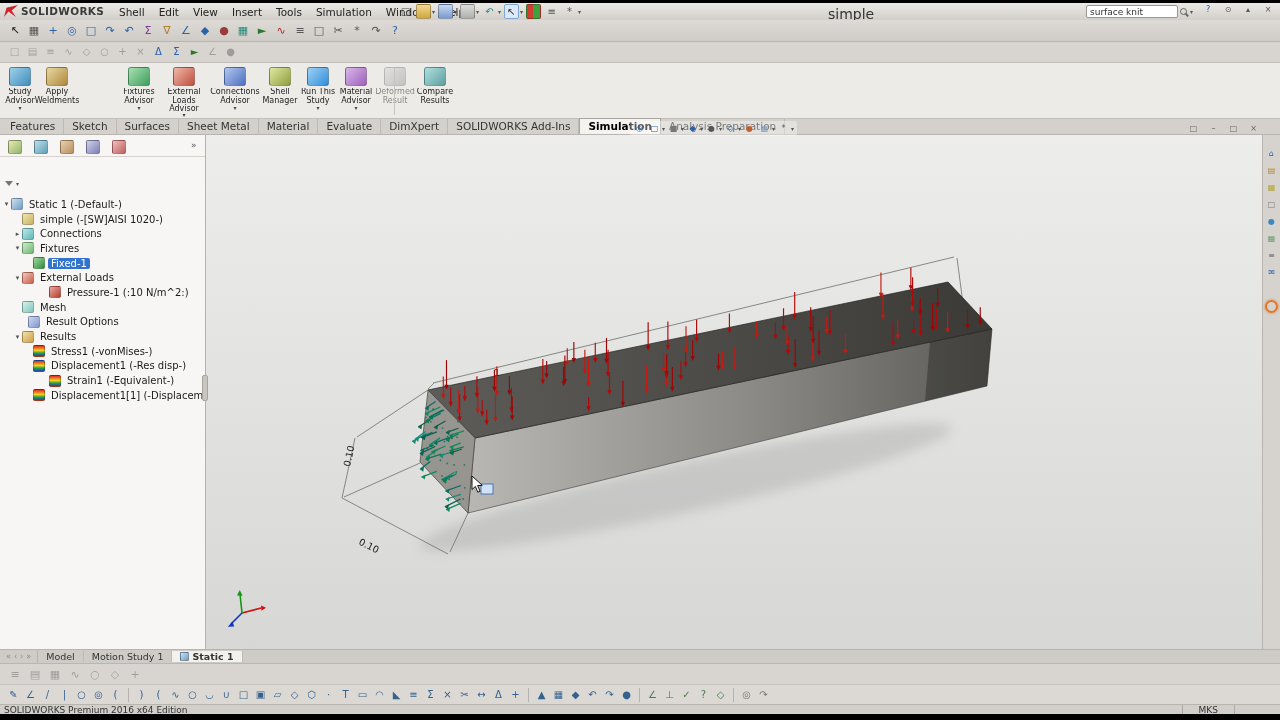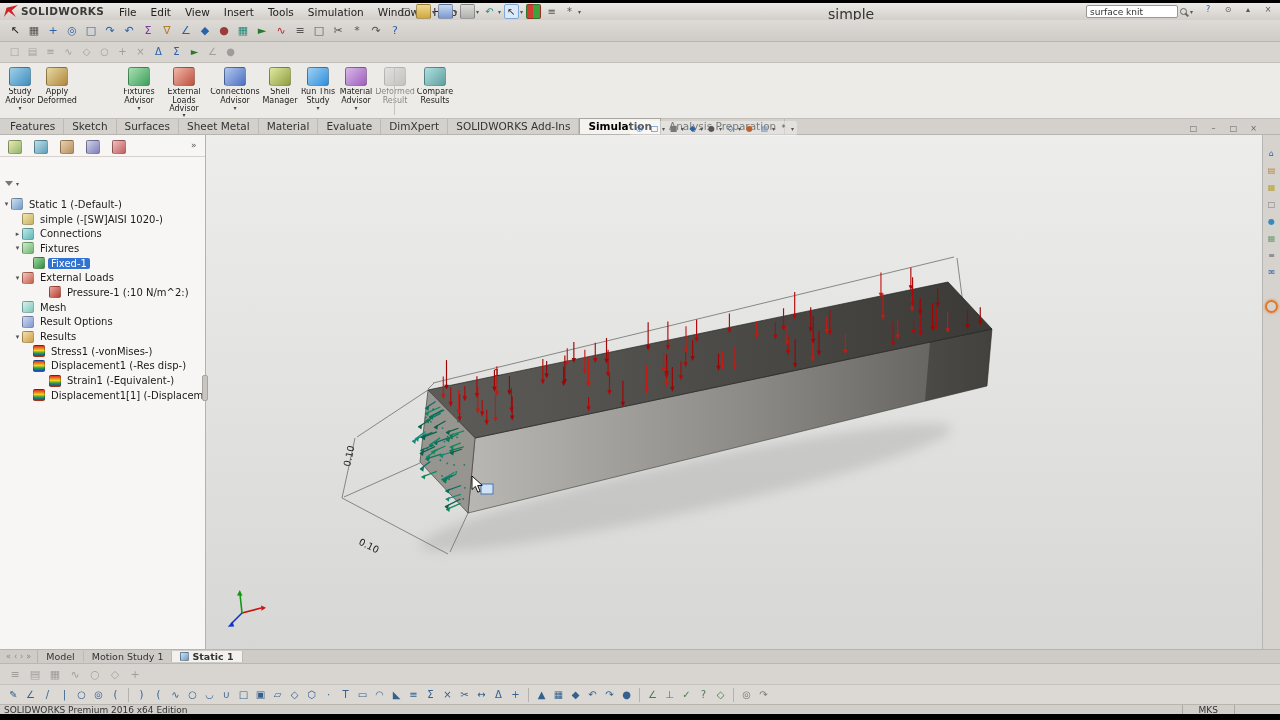--- a/index.html
+++ b/index.html
@@ -103,21 +103,21 @@
 <body>
 
 <div id="blacktop" class="abs"></div>
 
 <div id="titlebar" class="abs">
   <div id="logo" class="abs">
     <span class="swirl"></span>
     <span class="lt">SOLIDWORKS</span>
   </div>
   <div id="menus" class="abs">
-      <span class="menu-item">File</span>
+      <span class="menu-item">Shell</span>
       <span class="menu-item">Edit</span>
       <span class="menu-item">View</span>
       <span class="menu-item">Insert</span>
       <span class="menu-item">Tools</span>
       <span class="menu-item">Simulation</span>
       <span class="menu-item">Window</span>
       <span class="menu-item">Help</span>
     </div>
   <div id="qat" class="abs">
       <span class="ic" style="height: 15px; width: 15px;">
@@ -297,21 +297,21 @@
 
 <div id="ribbon" class="abs">
   <div id="ribbon-left">
       <div class="rbtn" style="width: 34px;">
         <div class="ric" style="background: linear-gradient(135deg, rgb(159, 208, 232), rgb(63, 143, 191));"></div>
         <div class="rlb">Study Advisor</div>
         <div class="bcaret">▾</div>
       </div>
       <div class="rbtn" style="width: 36px;">
         <div class="ric" style="background: linear-gradient(135deg, rgb(232, 216, 160), rgb(176, 136, 63));"></div>
-        <div class="rlb">Apply Deformed</div>
+        <div class="rlb">Apply Weldments</div>
       </div>
       <div class="rbtn" style="width: 38px; margin-left: 44px;">
         <div class="ric" style="background: linear-gradient(135deg, rgb(168, 224, 176), rgb(63, 159, 95));"></div>
         <div class="rlb">Fixtures Advisor</div>
         <div class="bcaret">▾</div>
       </div>
       <div class="rbtn" style="width: 48px;">
         <div class="ric" style="background: linear-gradient(135deg, rgb(240, 184, 168), rgb(191, 79, 63));"></div>
         <div class="rlb">External Loads Advisor</div>
         <div class="bcaret">▾</div>
@@ -461,21 +461,21 @@
         <div class="trow" style="padding-left: 40px;">
           <span class="tarrow"></span>
           <span class="tic tic-pressure"></span>
           <span class="tlabel">Pressure-1 (:10 N/m^2:)</span>
         </div>
         <div class="trow" style="padding-left: 13px;">
           <span class="tarrow"></span>
           <span class="tic tic-mesh"></span>
           <span class="tlabel">Mesh</span>
         </div>
-        <div class="trow" style="padding-left: 13px;">
+        <div class="trow" style="padding-left: 19px;">
           <span class="tarrow"></span>
           <span class="tic tic-resopt"></span>
           <span class="tlabel">Result Options</span>
         </div>
         <div class="trow" style="padding-left: 13px;">
           <span class="tarrow">▾</span>
           <span class="tic tic-results"></span>
           <span class="tlabel">Results</span>
         </div>
         <div class="trow" style="padding-left: 24px;">

